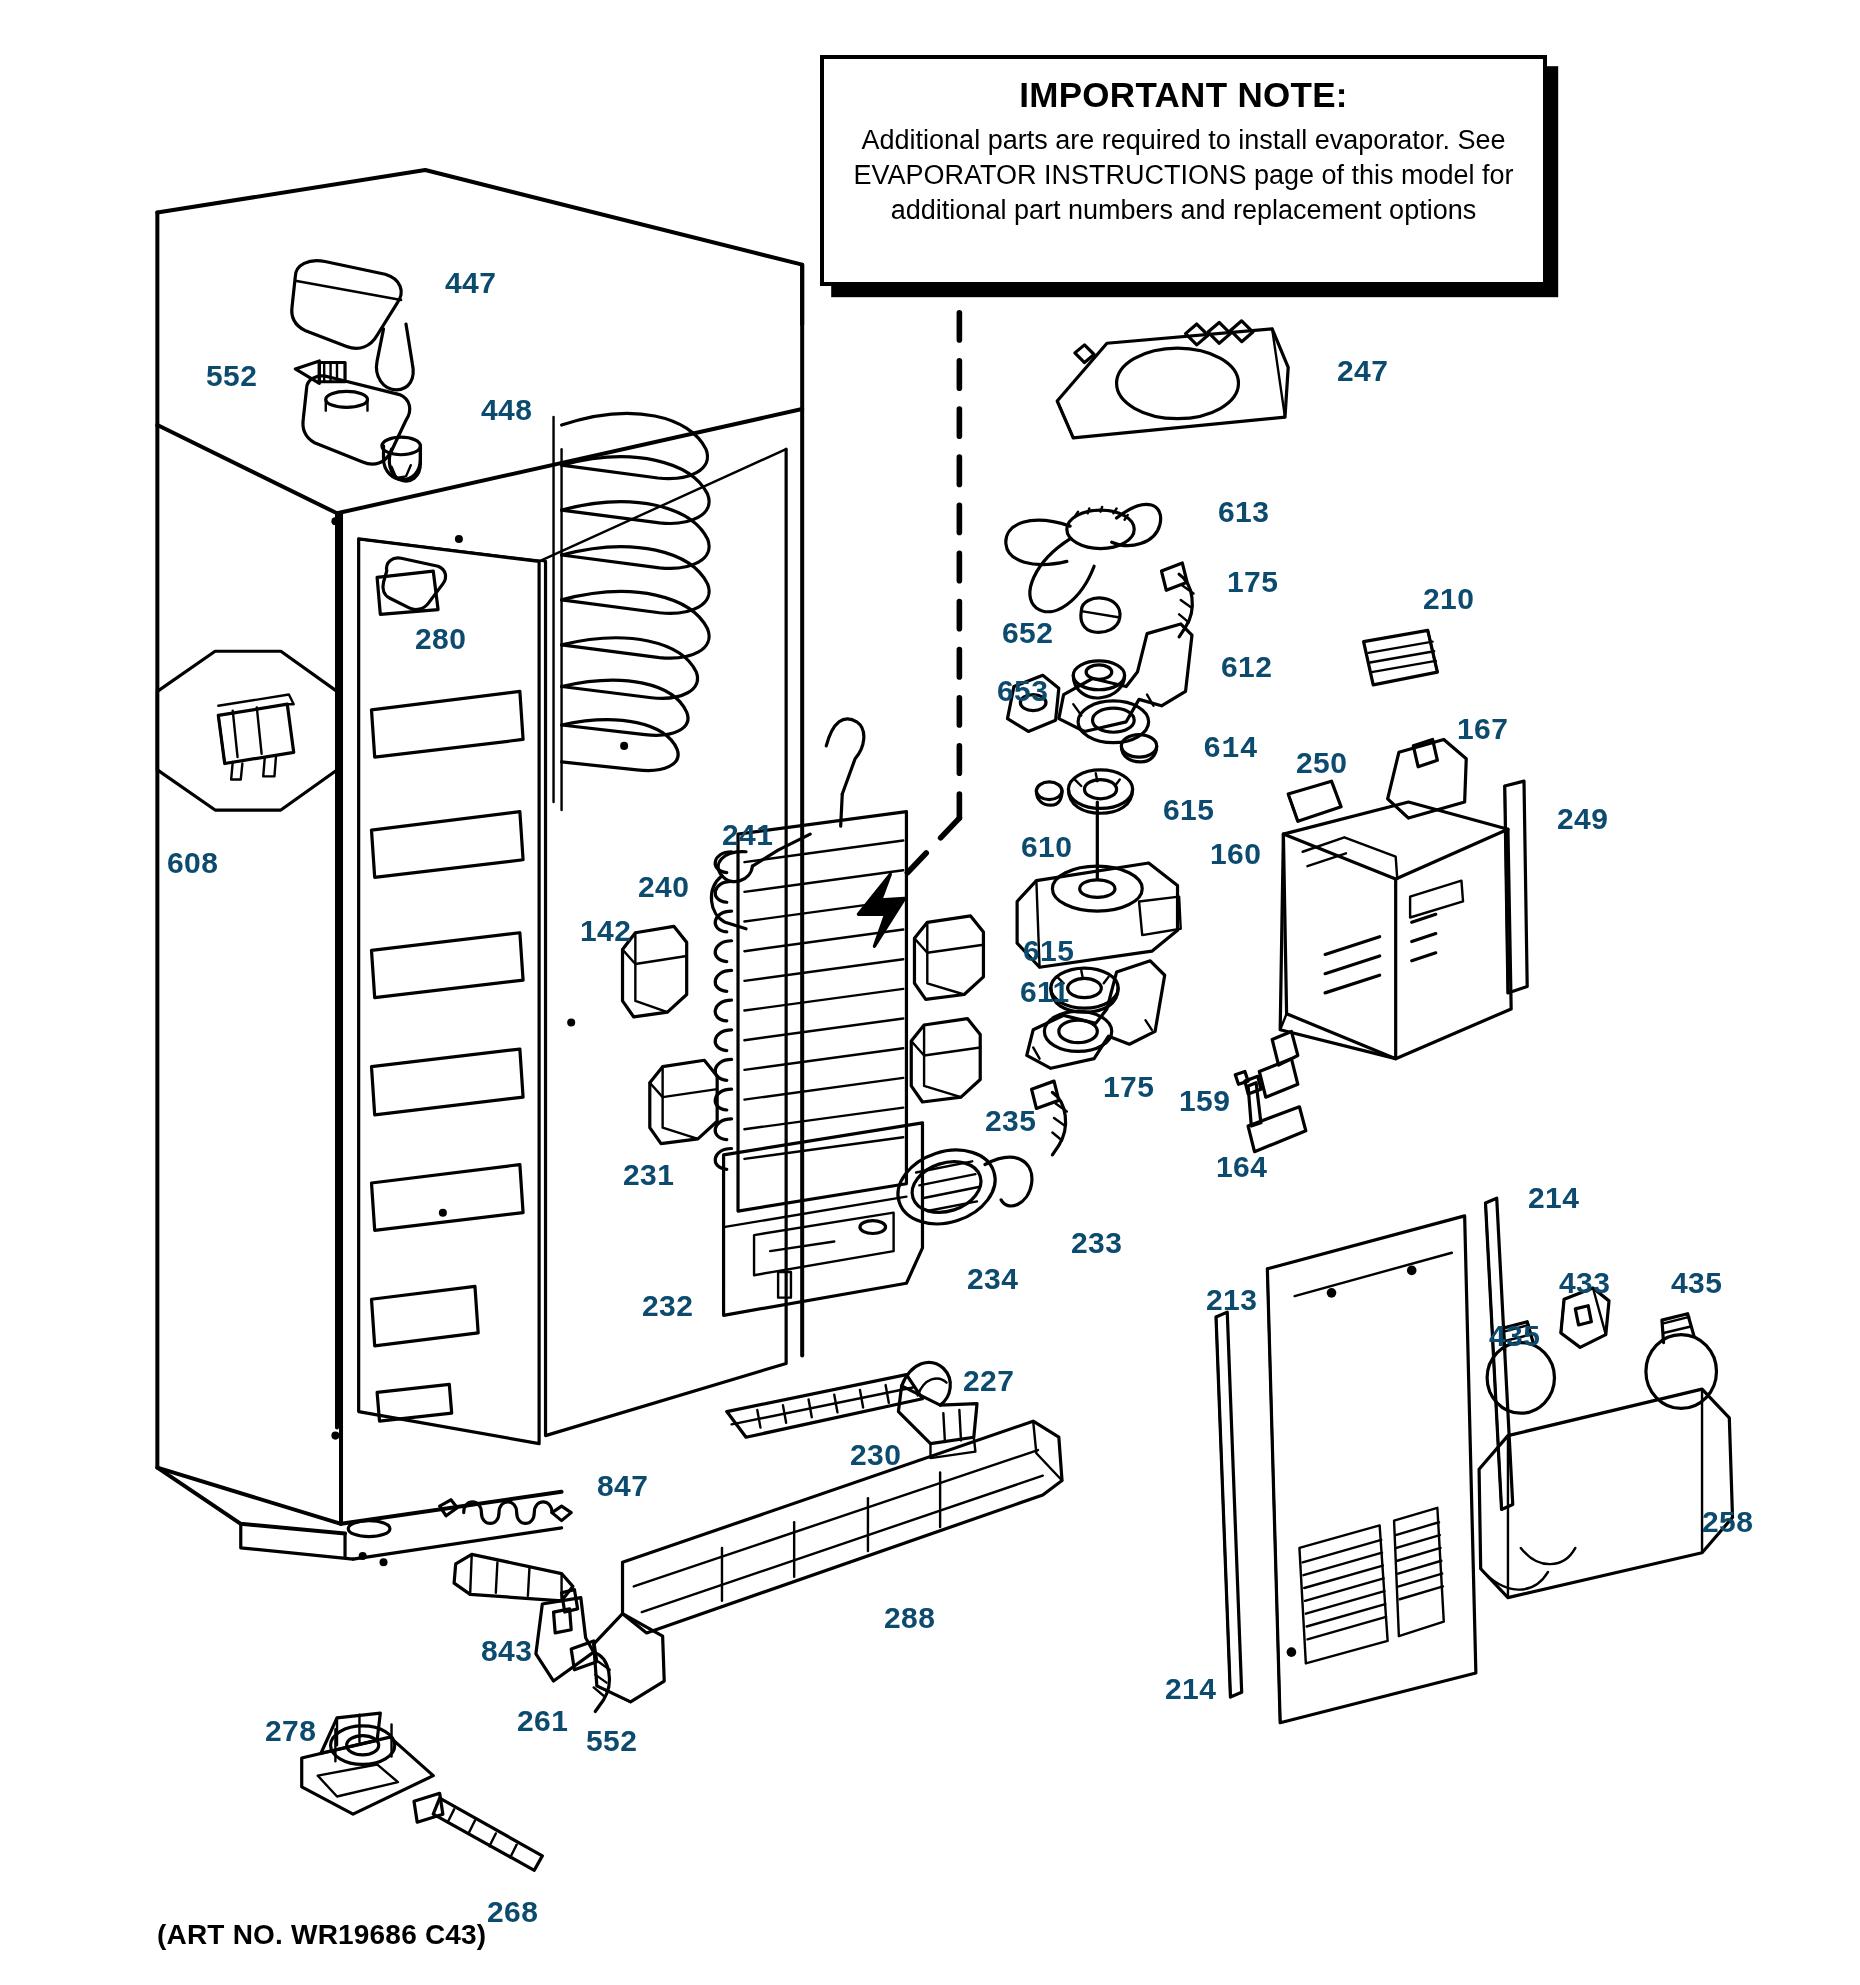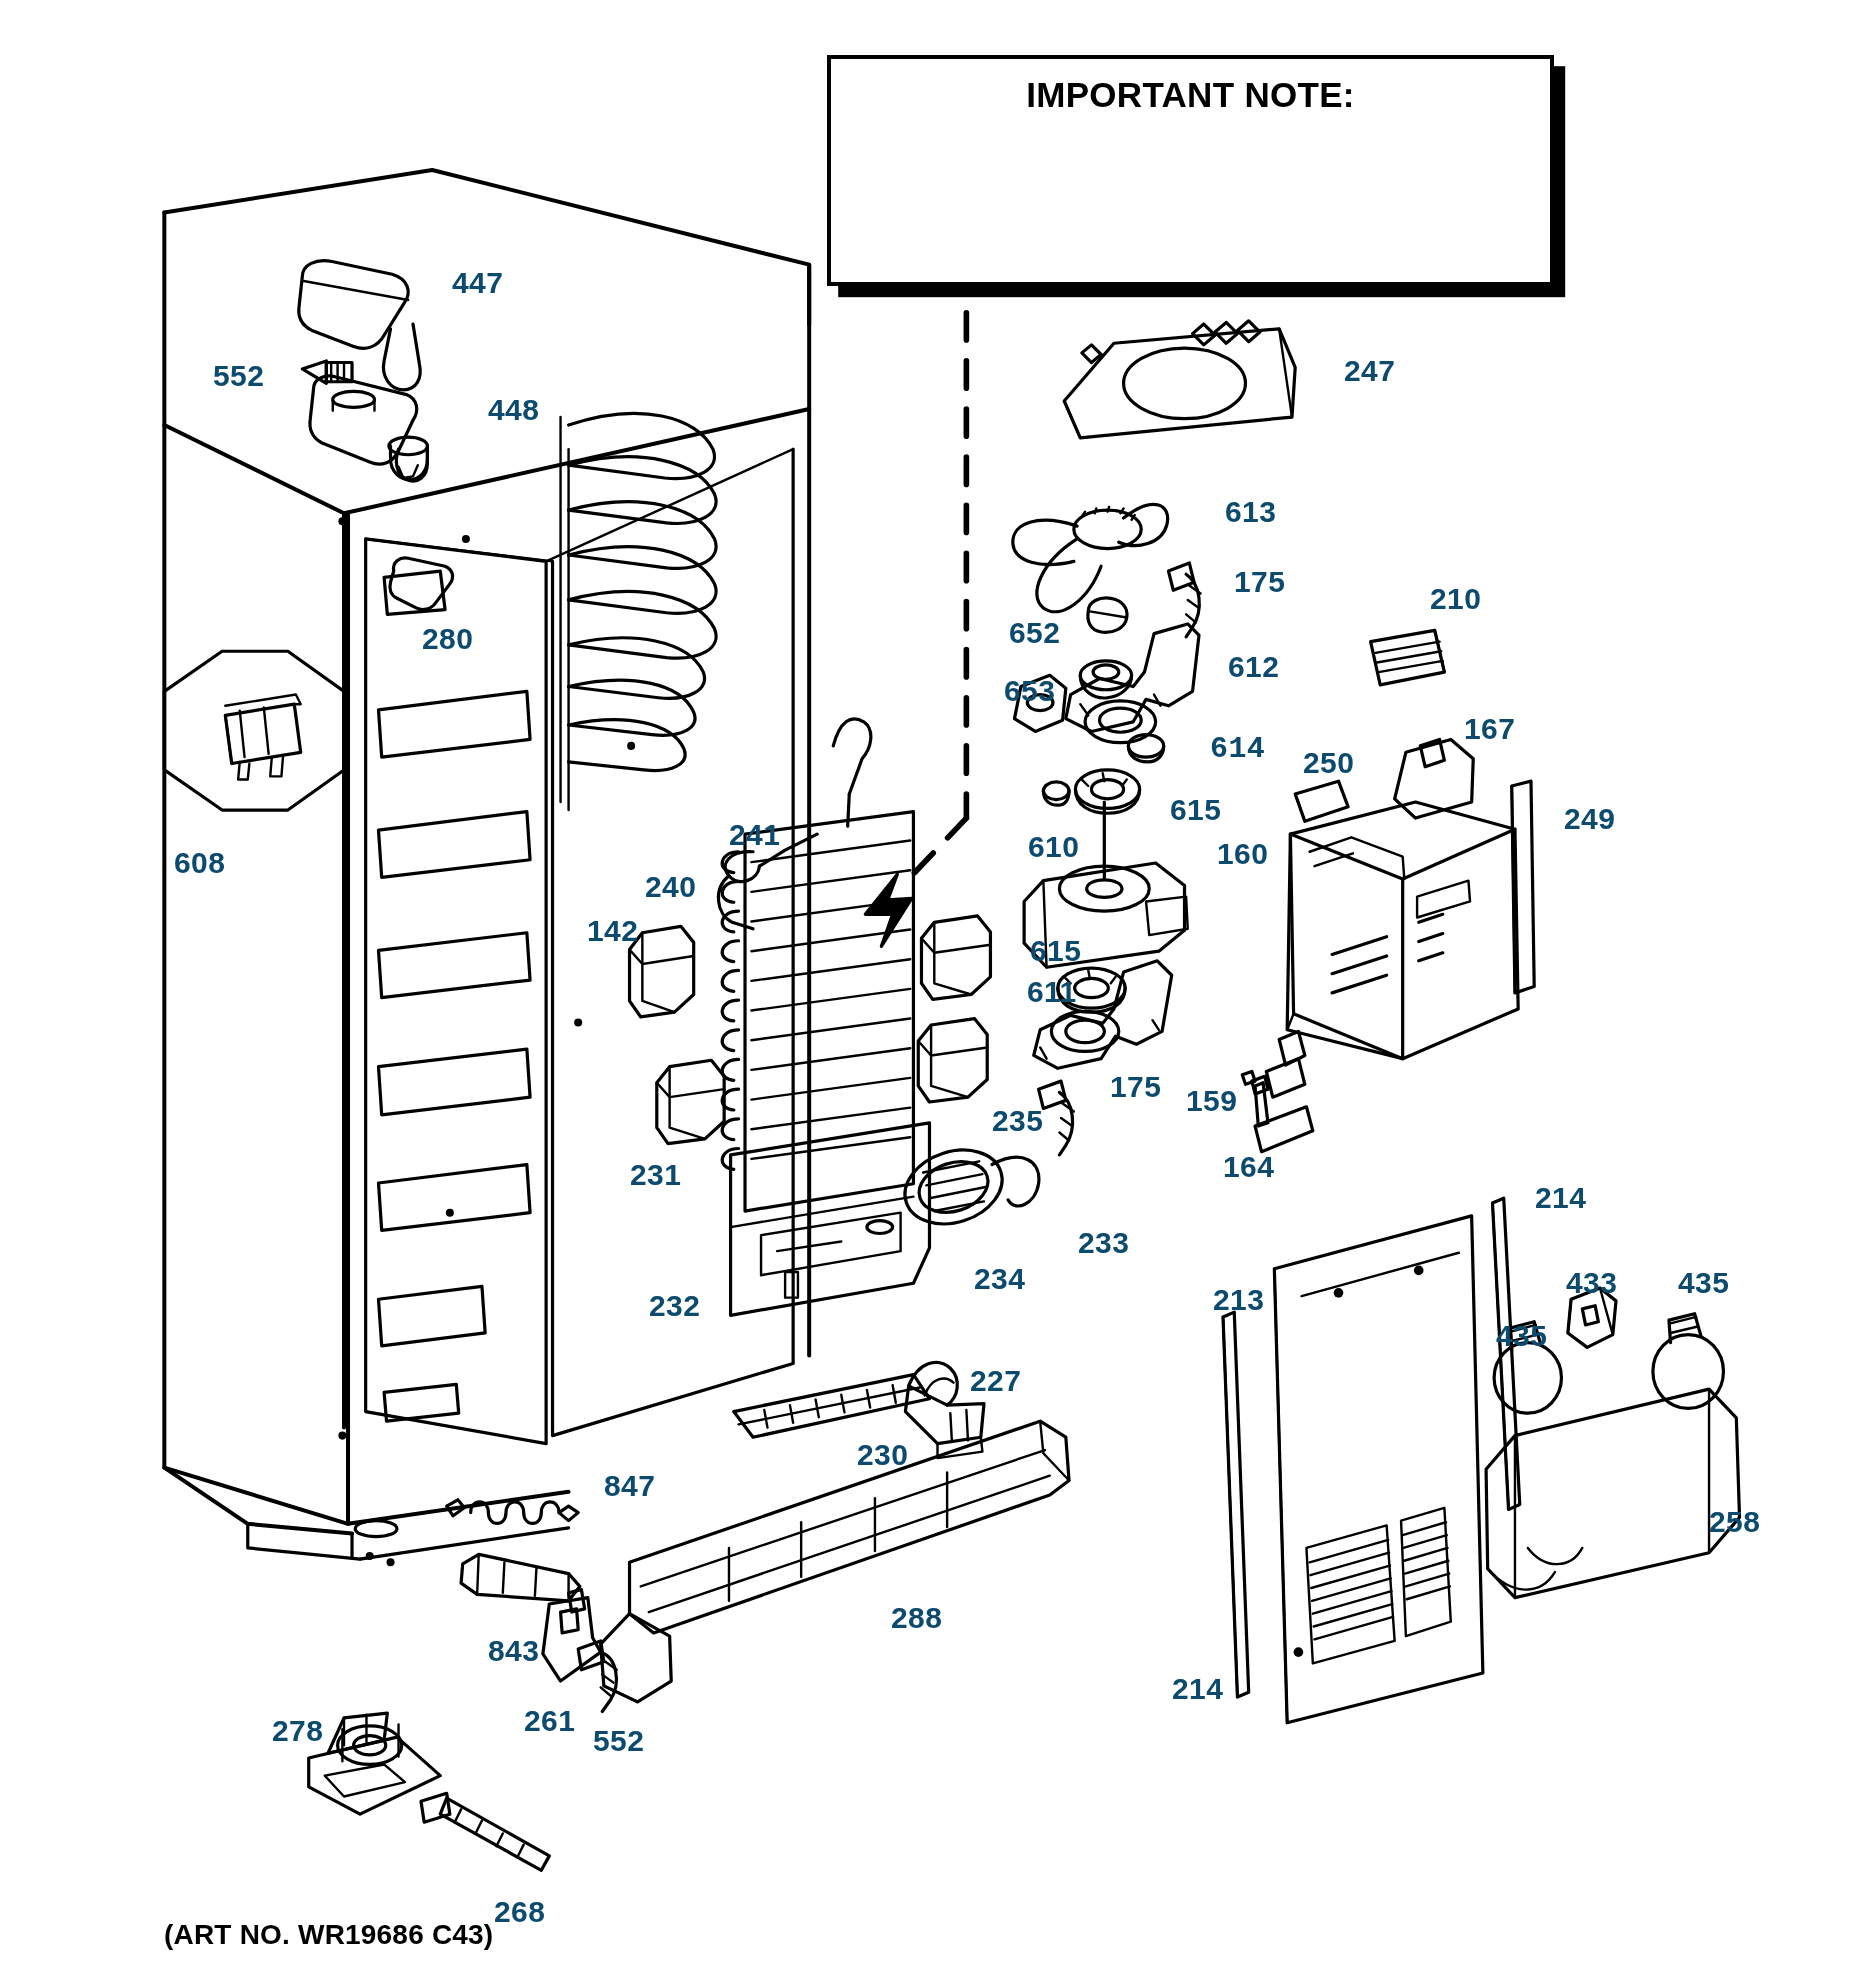--- a/index.html
+++ b/index.html
@@ -10,21 +10,21 @@
   body {
     width: 1861px;
     height: 1985px;
     position: relative;
     font-family: "Liberation Sans", sans-serif;
     color: #000000;
     overflow: hidden;
   }
   #diagram-root {
     position: absolute;
-    left: 7px; top: 0;
+    left: 0; top: 0;
     width: 1480px;
     height: 1985px;
   }
   svg.art {
     position: absolute;
     left: 0; top: 0;
     width: 1861px;
     height: 1985px;
   }
   .callout {
@@ -486,20 +486,21 @@
       <path d="M1880 1790 L1880 1992" stroke-width="3"></path>
       <path d="M1846 1956 C 1876 1990, 1912 1990, 1930 1960" stroke-width="3"></path>
       <path d="M1896 1930 C 1918 1958, 1950 1956, 1964 1930" stroke-width="3"></path>
       <path d="M2122 1732 L2122 1936" stroke-width="3"></path>
 
     </g>
   </svg>
 
   <div id="important-note">
     <div class="note-title">IMPORTANT NOTE:</div>
+    <div class="note-body">Additional parts are required to install evaporator.  See EVAPORATOR INSTRUCTIONS page of this model for additional part numbers and replacement options</div>
   </div>
 
   <div id="callout-layer">
       <div class="callout" style="left: 445px; top: 266px;">447</div>
       <div class="callout" style="left: 206px; top: 359px;">552</div>
       <div class="callout" style="left: 481px; top: 393px;">448</div>
       <div class="callout" style="left: 415px; top: 622px;">280</div>
       <div class="callout" style="left: 167px; top: 846px;">608</div>
       <div class="callout" style="left: 722px; top: 782px; margin-top: 36px;">241</div>
       <div class="callout" style="left: 638px; top: 870px;">240</div>

